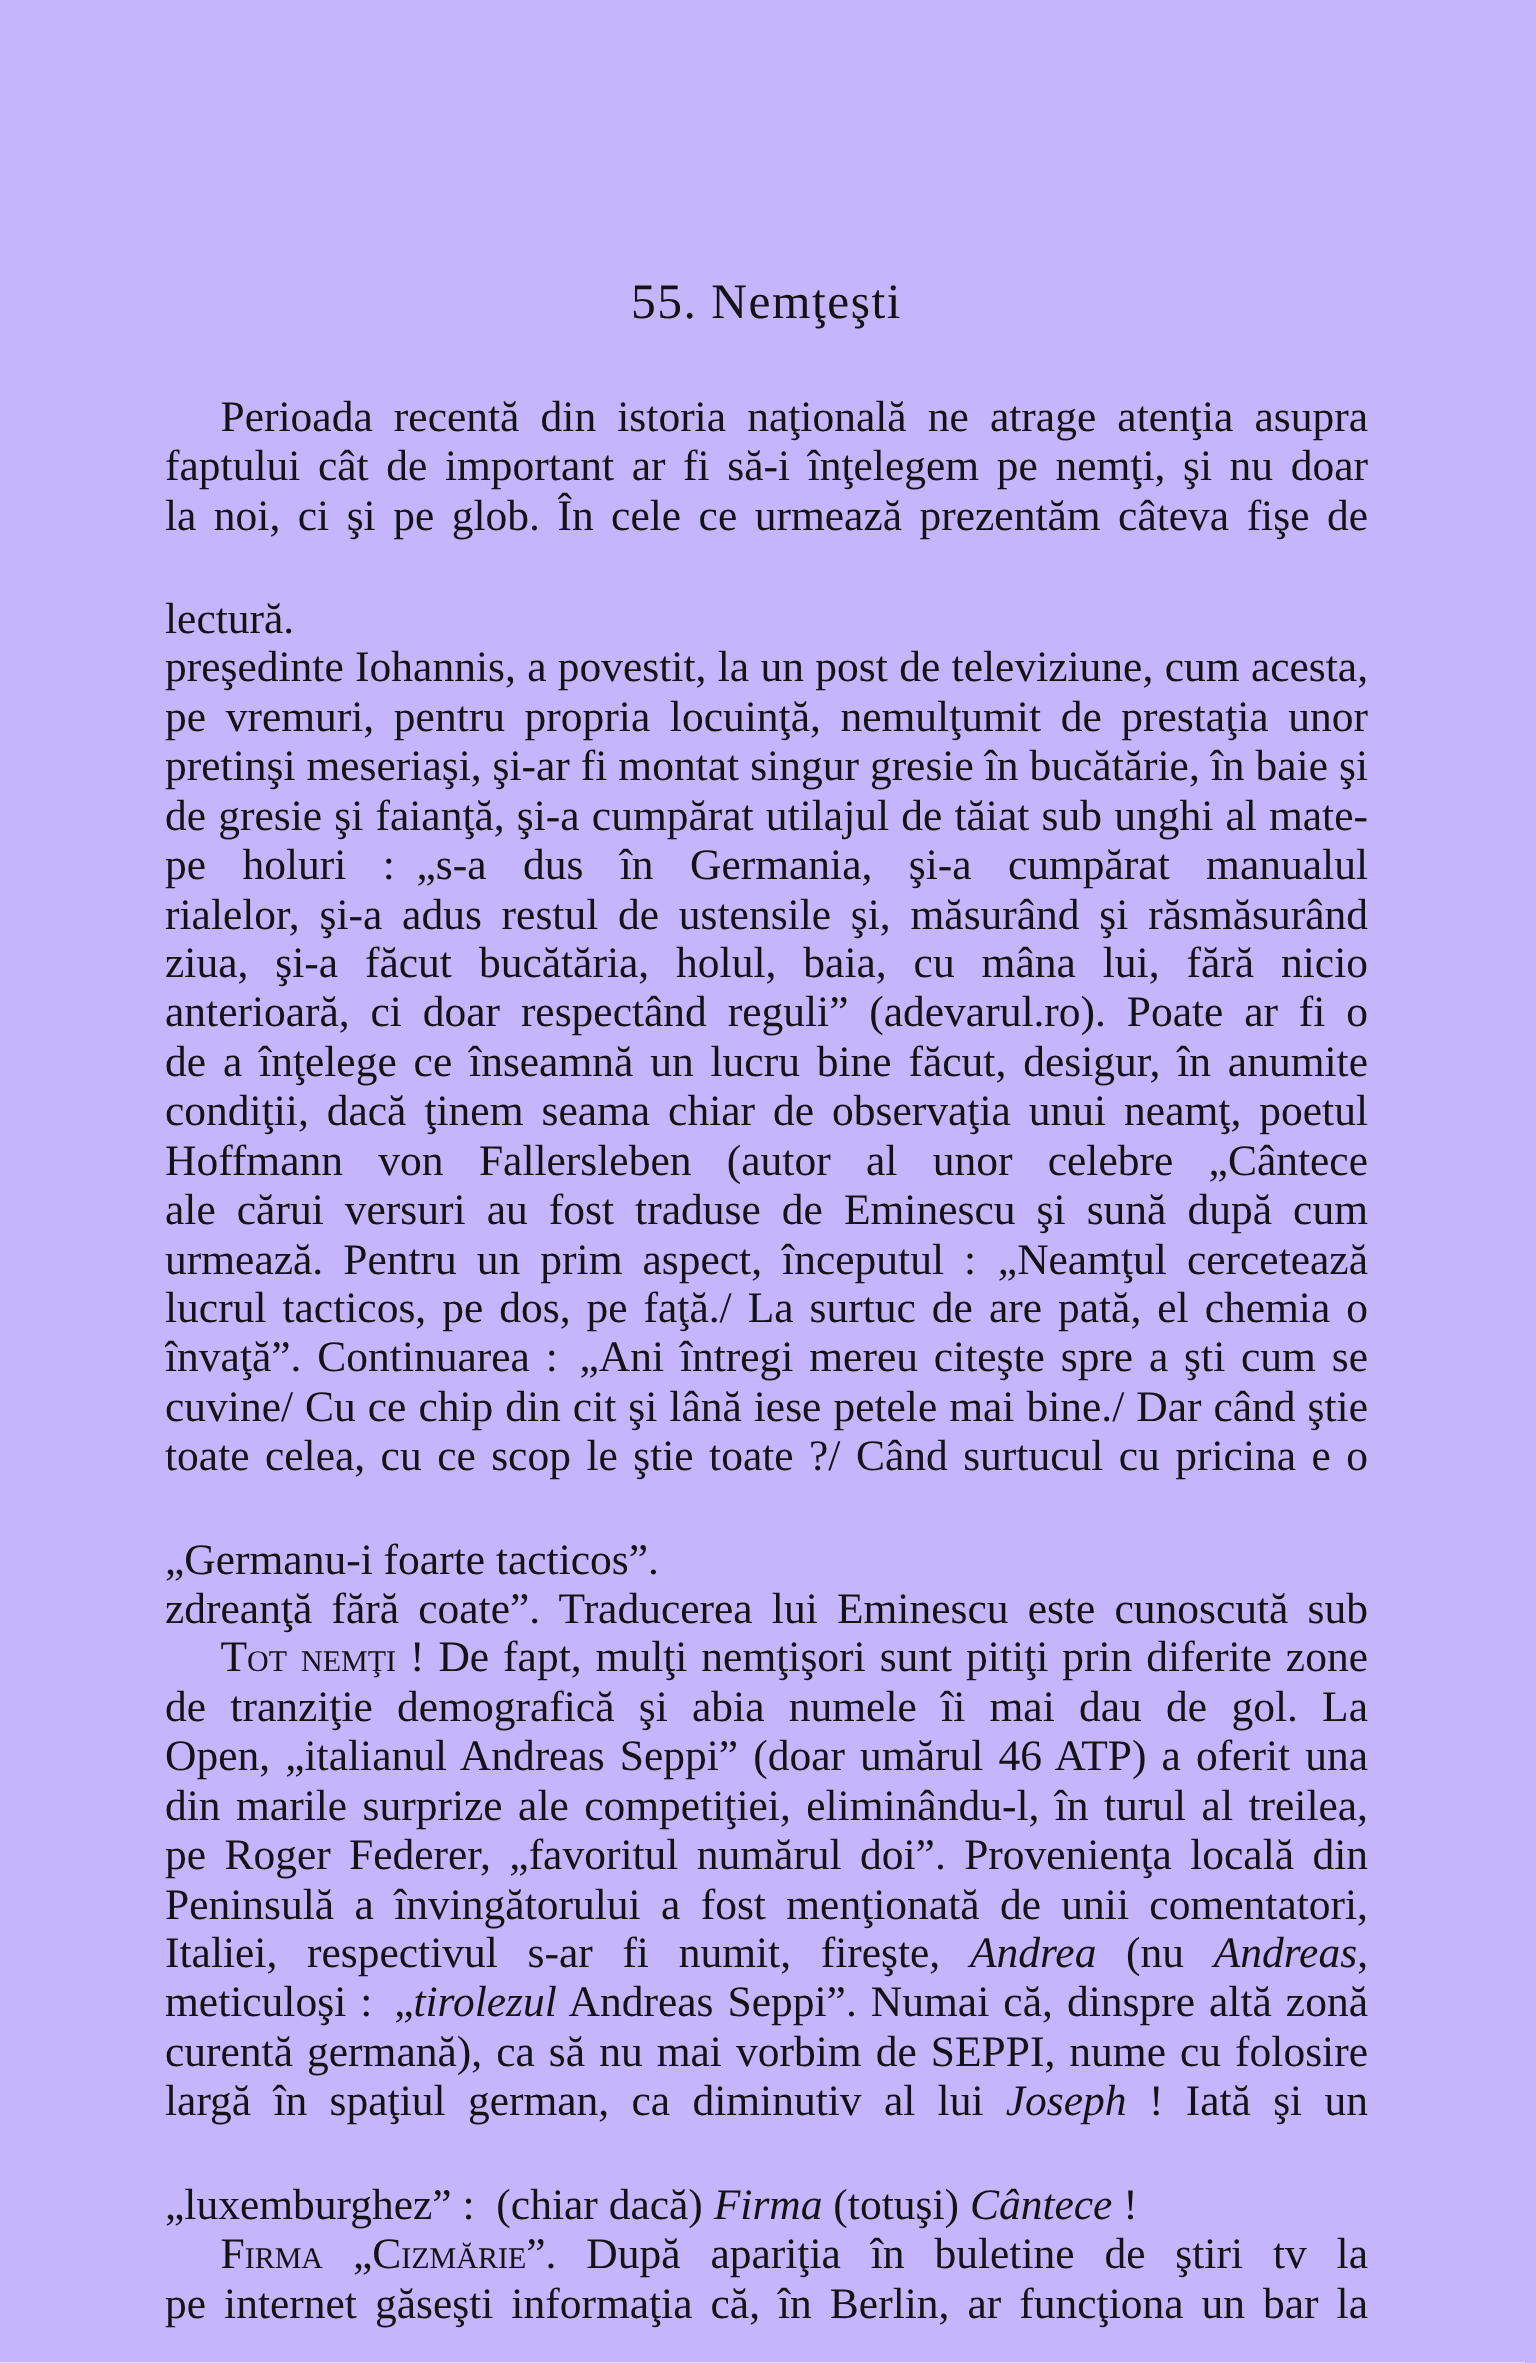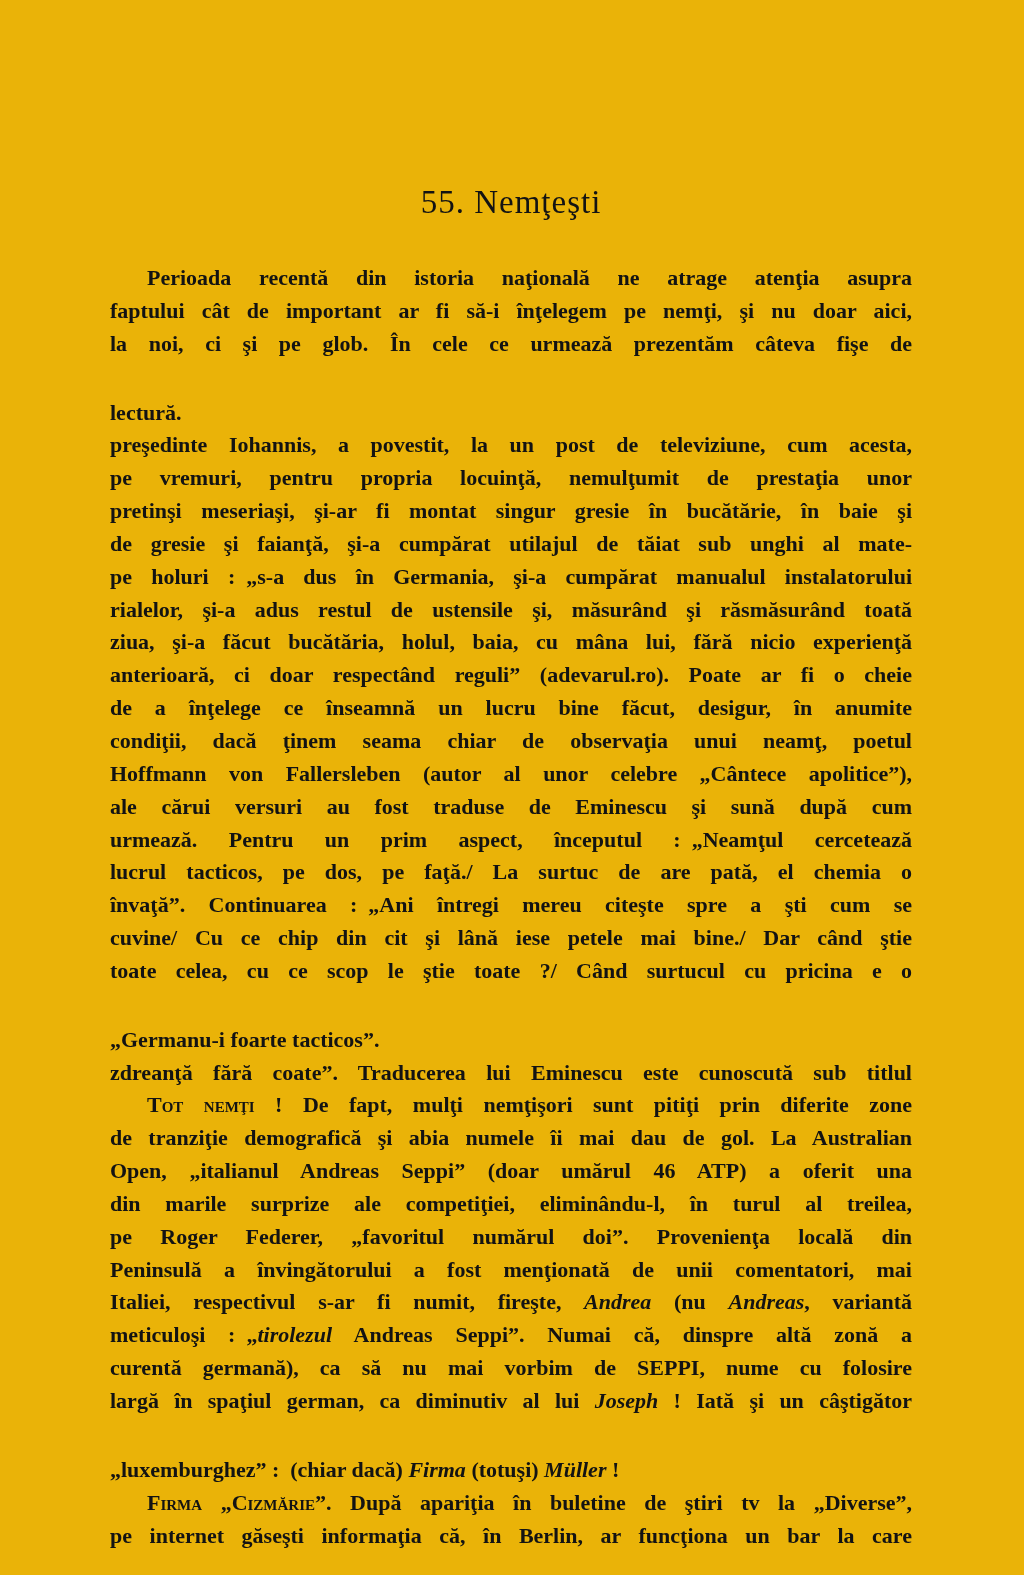--- a/index.html
+++ b/index.html
@@ -4,49 +4,48 @@
 <style>
   html, body {
     margin: 0;
     padding: 0;
     background: #ffffff;
   }
   .page {
     position: relative;
     width: 1024px;
     height: 1575px;
-    background: #eab308;
+    background: #c4b5fd;
     overflow: hidden;
     font-family: "Liberation Serif", "DejaVu Serif", serif;
     color: #131313;
   }
   .text-block {
     position: absolute;
     left: 110px;
     top: 180px;
     width: 802px;
   }
   .title {
     margin: 0 0 38px 0;
     font-size: 33px;
     font-weight: normal;
     line-height: 44px;
     text-align: center;
     letter-spacing: 1px;
   }
   .para { margin: 0; padding: 0; }
   .line {
-    font-size: 22px;
+    font-size: 29px;
     line-height: 32.85px;
     height: 32.85px;
     overflow: hidden;
     text-align: justify;
     text-align-last: justify;
     white-space: normal;
-    font-weight: bold;
   }
   .line.first { text-indent: 37px; }
   .line.last { text-align-last: left; margin-top: 36px; }
   .smallcaps { font-variant: small-caps; }
   .italic { font-style: italic; }
 </style>
 </head>
 <body>
 
 <div class="page">
@@ -84,21 +83,21 @@
           <div class="line first"><span class="smallcaps">Tot nemţi !</span><span> De fapt, mulţi nemţişori sunt pitiţi prin diferite zone</span></div>
           <div class="line"><span>de tranziţie demografică şi abia numele îi mai dau de gol. La Australian</span></div>
           <div class="line"><span>Open, „italianul Andreas Seppi” (doar umărul 46 ATP) a oferit una</span></div>
           <div class="line"><span>din marile surprize ale competiţiei, eliminându-l, în turul al treilea,</span></div>
           <div class="line"><span>pe Roger Federer, „favoritul numărul doi”. Provenienţa locală din</span></div>
           <div class="line"><span>Peninsulă a învingătorului a fost menţionată de unii comentatori, mai</span></div>
           <div class="line"><span>Italiei, respectivul s-ar fi numit, fireşte, </span><span class="italic">Andrea</span><span> (nu </span><span class="italic">Andreas</span><span>, variantă</span></div>
           <div class="line"><span>meticuloşi : „</span><span class="italic">tirolezul</span><span> Andreas Seppi”. Numai că, dinspre altă zonă a</span></div>
           <div class="line"><span>curentă germană), ca să nu mai vorbim de SEPPI, nume cu folosire</span></div>
           <div class="line"><span>largă în spaţiul german, ca diminutiv al lui </span><span class="italic">Joseph</span><span> ! Iată şi un câştigător</span></div>
-          <div class="line last"><span>„luxemburghez” : (chiar dacă) </span><span class="italic">Firma</span><span> (totuşi) </span><span class="italic">Müller</span><span> !</span></div>
+          <div class="line last"><span>„luxemburghez” : (chiar dacă) </span><span class="italic">Firma</span><span> (totuşi) </span><span class="italic">Cântece</span><span> !</span></div>
         </div>
         <div class="para">
           <div class="line first"><span class="smallcaps">Firma „Cizmărie”.</span><span> După apariţia în buletine de ştiri tv la „Diverse”,</span></div>
           <div class="line"><span>pe internet găseşti informaţia că, în Berlin, ar funcţiona un bar la care</span></div>
         </div>
       </div>
   </div>
 </div>
 
 </body></html>

